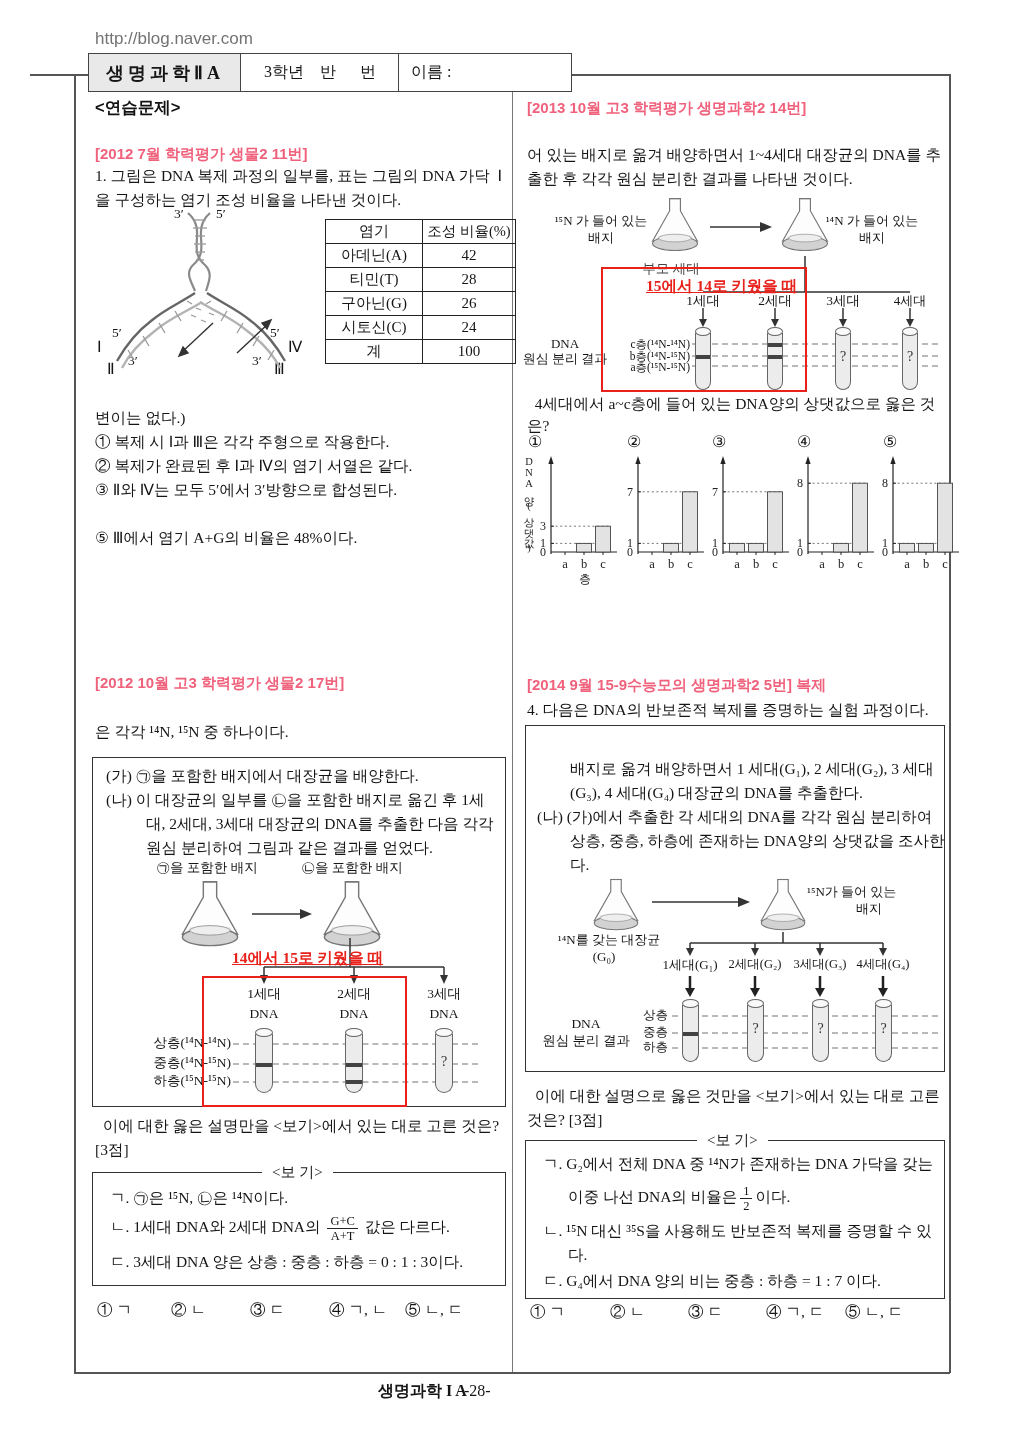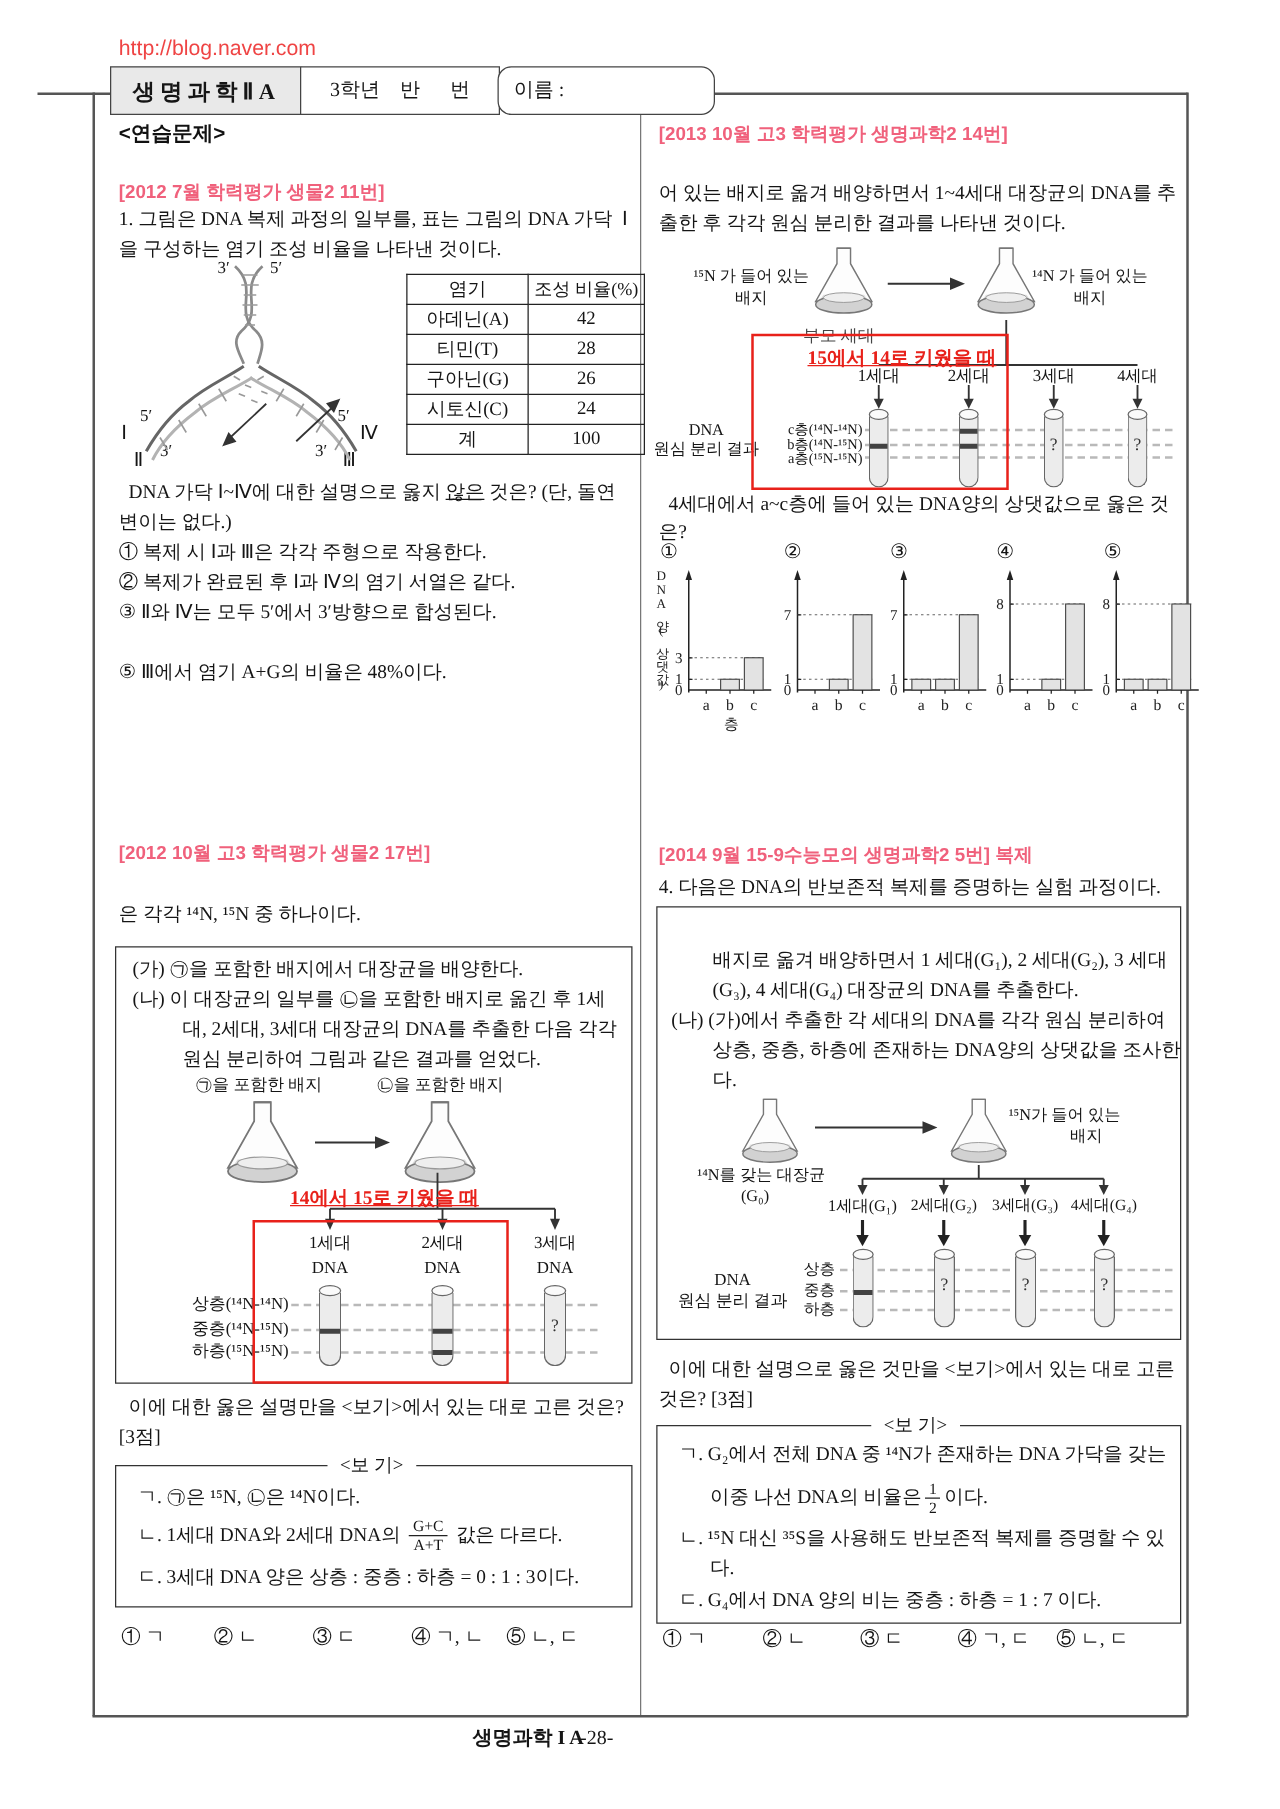--- a/index.html
+++ b/index.html
@@ -36,31 +36,31 @@
           font:10.5px "Liberation Serif",serif;color:#222;line-height:1;z-index:2;}
   .frac{display:inline-block;vertical-align:middle;text-align:center;font-size:12.5px;line-height:1.15;margin:0 3px;}
   .frac .fr-num{display:block;border-bottom:1px solid #222;padding:0 3px;}
   .frac .fr-den{display:block;padding:0 3px;}
 </style>
 </head>
 <body>
 
 <div class="page">
 
-  <div class="t sans" style="left:95px;top:28px;font-size:17px;color:#ef4444;">http://blog.naver.com</div>
+  <div class="t sans" style="left:95px;top:28px;font-size:17px;color:#737373;">http://blog.naver.com</div>
 
   <div class="line" style="left:30px;top:74px;width:920px;height:1.5px;"></div>
   <div class="line" style="left:74px;top:74px;width:1.5px;height:1299px;"></div>
   <div class="line" style="left:949px;top:74px;width:1.5px;height:1299px;"></div>
   <div class="line" style="left:74px;top:1372px;width:876px;height:1.5px;"></div>
   <div class="line" style="left:512px;top:74px;width:1.2px;height:1298px;background:#777;"></div>
 
   <div class="hdr-cell" style="left:88px;top:53px;width:152px;height:37px;background:#e9e9e9;font-weight:bold;font-size:18px;letter-spacing:4px;">생명과학ⅡA</div>
   <div class="hdr-cell" style="left:240px;top:53px;width:158px;height:37px;">3학년    반      번</div>
-  <div class="hdr-cell" style="left:398px;top:53px;width:160px;height:37px;justify-content:flex-start;padding-left:12px;border-radius:11px;">이름 :</div>
+  <div class="hdr-cell" style="left:398px;top:53px;width:160px;height:37px;justify-content:flex-start;padding-left:12px;">이름 :</div>
 
   <div class="t sans b" style="left:95px;top:97px;font-size:16.5px;color:#111;">&lt;연습문제&gt;</div>
 
   <div class="t pink" style="left:95px;top:145px;">[2012 7월 학력평가 생물2 11번]</div>
   <div class="t" style="left:95px;top:166px;">1. 그림은 DNA 복제 과정의 일부를, 표는 그림의 DNA 가닥  Ⅰ</div>
   <div class="t" style="left:95px;top:190px;">을 구성하는 염기 조성 비율을 나타낸 것이다.</div>
 
   <svg class="dsvg" style="left:95px;top:205px;" width="225" height="190" viewBox="0 0 225 190">
     <g stroke="#8a8a8a" fill="none" stroke-width="2.2">
       <path d="M93,8 C113,26 91,44 110,60 C118,68 114,76 111,86"></path>
@@ -136,21 +136,20 @@
       <td>시토신(C)</td>
       <td>24</td>
         </tr>
     <tr>
       <td>계</td>
       <td>100</td>
         </tr>
   </tbody>
     </table>
 
-  <div class="t" style="left:95px;top:384px;"><span>  DNA 가닥 Ⅰ~Ⅳ에 대한 설명으로 옳지 </span><span class="u">않은</span><span> 것은? (단, 돌연</span></div>
   <div class="t" style="left:95px;top:408px;">변이는 없다.)</div>
   <div class="t" style="left:95px;top:432px;">① 복제 시 Ⅰ과 Ⅲ은 각각 주형으로 작용한다.</div>
   <div class="t" style="left:95px;top:456px;">② 복제가 완료된 후 Ⅰ과 Ⅳ의 염기 서열은 같다.</div>
   <div class="t" style="left:95px;top:480px;">③ Ⅱ와 Ⅳ는 모두 5′에서 3′방향으로 합성된다.</div>
   <div class="t" style="left:95px;top:528px;">⑤ Ⅲ에서 염기 A+G의 비율은 48%이다.</div>
 
   <div class="t pink" style="left:95px;top:674px;">[2012 10월 고3 학력평가 생물2 17번]</div>
   <div class="t" style="left:95px;top:722px;">은 각각 ¹⁴N, ¹⁵N 중 하나이다.</div>
 
   <div class="obox" style="left:92px;top:757px;width:412px;height:348px;"></div>

